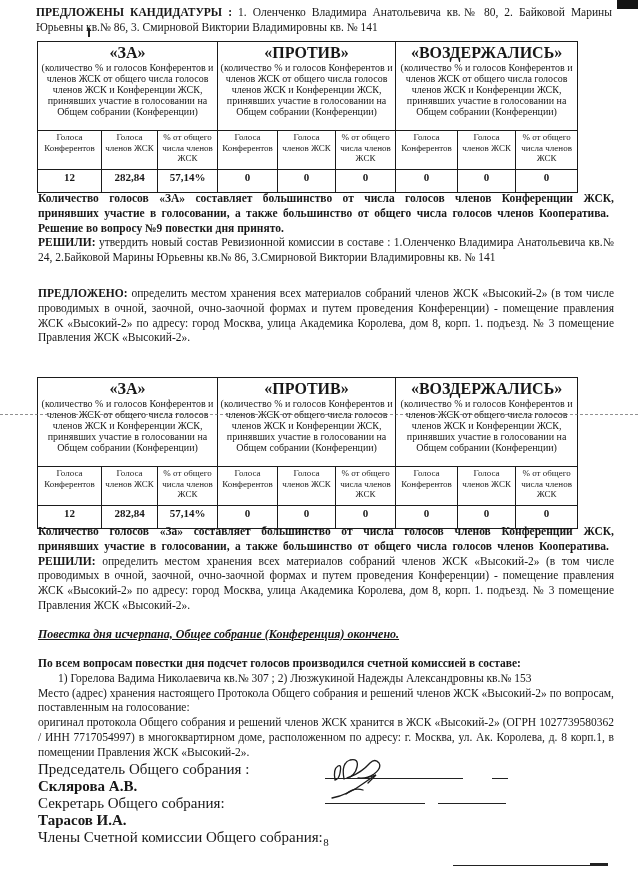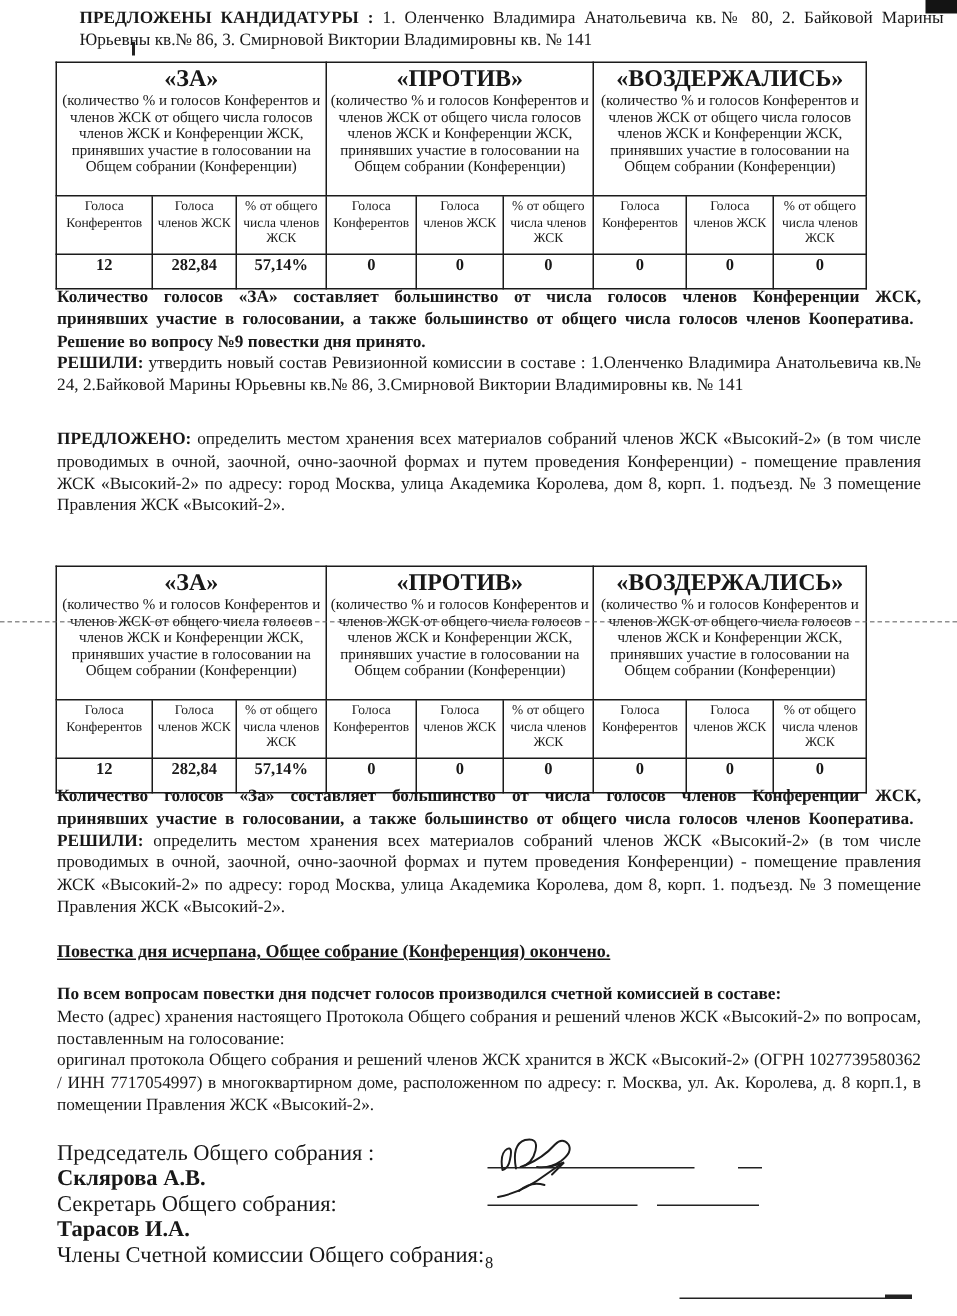--- a/index.html
+++ b/index.html
@@ -32,21 +32,21 @@
   .speck{position:absolute;background:#222;}
   .pagenum{font-size:11px;}
 </style>
 </head>
 <body>
 
 <div class="corner-mark"></div>
 <div class="dash-artifact"></div>
 <div class="speck" style="top:28px;left:88px;width:2px;height:9px;"></div>
 
-<div class="abs para" style="top:5px;left:53px;width:576px;">
+<div class="abs para" style="top:5px;left:36px;width:576px;">
   <span class="b">ПРЕДЛОЖЕНЫ КАНДИДАТУРЫ :</span>
   <span>1. Оленченко Владимира Анатольевича кв.№ 80, 2. Байковой Марины Юрьевны кв.№ 86, 3. Смирновой Виктории Владимировны кв. № 141</span>
 </div>
 
 <table class="vt abs" style="top:41px;left:37px;">
   <colgroup>
       <col style="width:64px">
       <col style="width:56px">
       <col style="width:60px">
       <col style="width:60px">
@@ -165,24 +165,25 @@
   </table>
 
 <div class="abs" style="top:524px;left:38px;width:576px;">
   <div class="para b sp">Количество голосов «За» составляет большинство от числа голосов членов Конференции ЖСК, принявших участие в голосовании, а также большинство от общего числа голосов членов Кооператива.</div>
   <div class="para">
     <span class="b">РЕШИЛИ:</span>
     <span>определить местом хранения всех материалов собраний членов ЖСК «Высокий-2» (в том числе проводимых в очной, заочной, очно-заочной формах и путем проведения Конференции)  -  помещение правления ЖСК «Высокий-2» по адресу: город Москва, улица Академика Королева, дом 8, корп. 1. подъезд. № 3 помещение Правления ЖСК «Высокий-2».</span>
   </div>
 </div>
 
-<div class="abs closing" style="top:627px;left:38px;">Повестка дня исчерпана, Общее собрание (Конференция) окончено.</div>
+<div class="abs closing" style="top:627px;left:38px;font-style:italic;">Повестка дня исчерпана, Общее собрание (Конференция) окончено.</div>
 
 <div class="abs" style="top:656px;left:38px;width:576px;">
   <div class="para b">По всем вопросам повестки дня подсчет голосов производился счетной комиссией в составе:</div>
+  <div class="para" style="text-indent:20px;">1)  Горелова Вадима Николаевича  кв.№ 307 ; 2) Люзжукиной Надежды Александровны кв.№ 153</div>
   <div class="para">Место (адрес) хранения настоящего Протокола Общего собрания и решений членов ЖСК «Высокий-2» по вопросам, поставленным на голосование:</div>
   <div class="para">оригинал протокола Общего собрания и решений членов ЖСК хранится в ЖСК «Высокий-2» (ОГРН 1027739580362 / ИНН 7717054997) в многоквартирном доме, расположенном по адресу: г. Москва, ул. Ак. Королева, д. 8 корп.1, в помещении Правления ЖСК «Высокий-2».</div>
 </div>
 
 <div class="abs sigblock" style="top:761px;left:38px;width:576px;">
   <div>Председатель Общего собрания :</div>
   <div class="b">Склярова А.В.</div>
   <div>Секретарь Общего собрания:</div>
   <div class="b">Тарасов И.А.</div>
   <div>Члены Счетной комиссии Общего собрания:</div>

